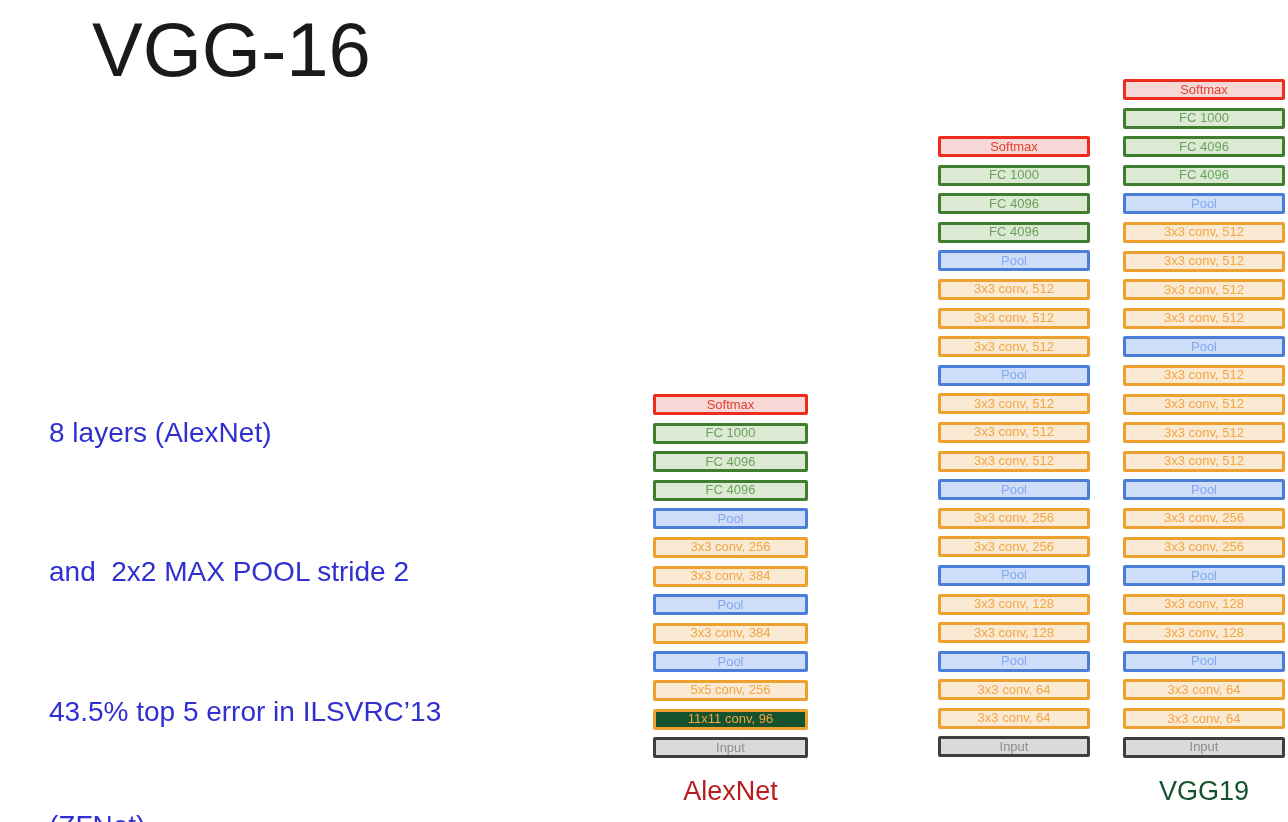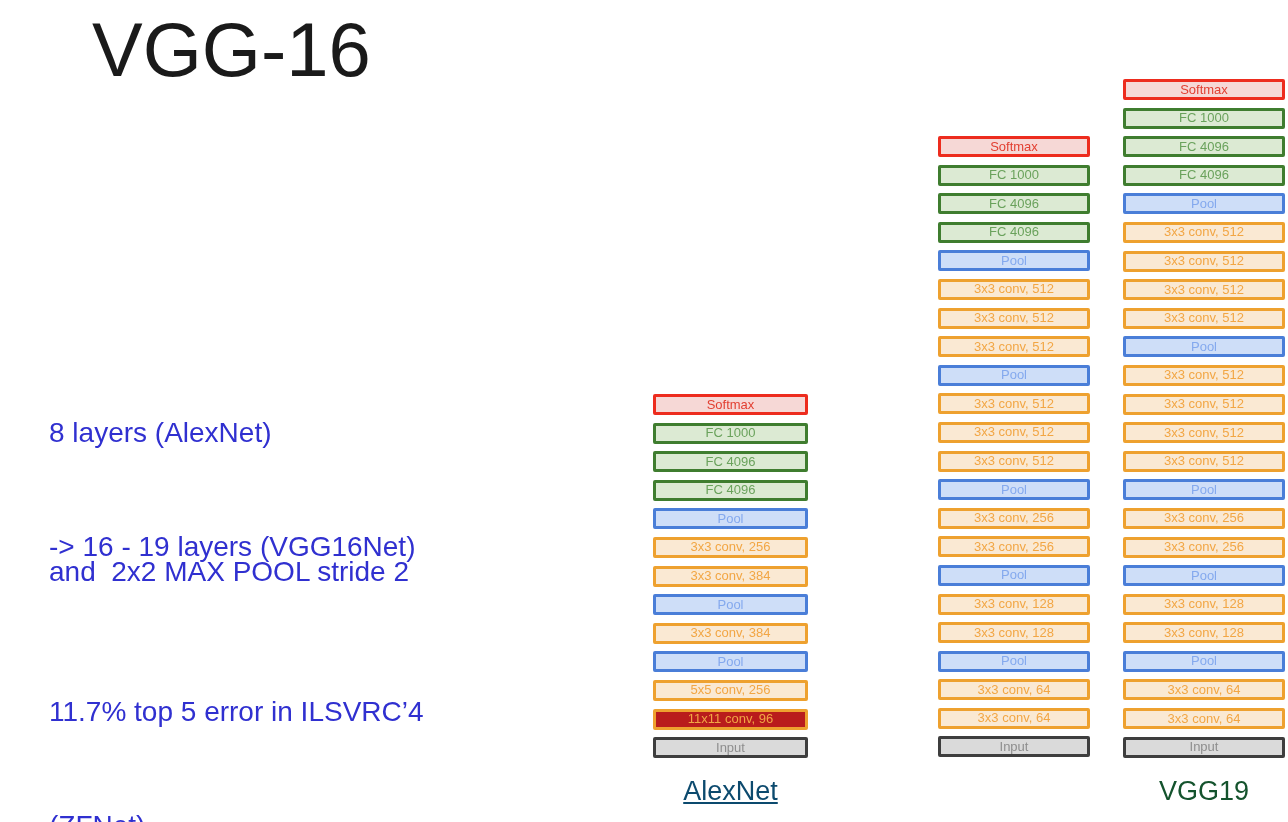--- a/index.html
+++ b/index.html
@@ -40,50 +40,49 @@
 </head>
 <body>
 
 <div class="slide">
 
   <h1 class="title" style="color: rgb(26, 26, 26);">VGG-16</h1>
 
 
   <div class="bullet g1" style="color: rgb(48, 48, 208);">
     <div>8 layers (AlexNet)</div>
-    <div>-&gt; 16 - 19 layers (VGG16Net)</div>
   </div>
 
   <div class="bullet g2" style="color: rgb(48, 48, 208);">
     <div>and  2x2 MAX POOL stride 2</div>
   </div>
 
   <div class="bullet g3" style="color: rgb(48, 48, 208);">
-    <div>11.7% top 5 error in ILSVRC’4</div>
+    <div>43.5% top 5 error in ILSVRC’13</div>
     <div>(ZFNet)</div>
     
   </div>
 
   <div class="network" style="left:653px;top:394px;width:155px;">
     <div class="stack">
         <div class="layer t-softmax" style="border-color: rgb(237, 44, 30); background: rgb(246, 216, 214); color: rgb(226, 63, 49);">Softmax</div>
         <div class="layer t-fc" style="border-color: rgb(63, 125, 47); background: rgb(220, 234, 211); color: rgb(106, 162, 92);">FC 1000</div>
         <div class="layer t-fc" style="border-color: rgb(63, 125, 47); background: rgb(220, 234, 211); color: rgb(106, 162, 92);">FC 4096</div>
         <div class="layer t-fc" style="border-color: rgb(63, 125, 47); background: rgb(220, 234, 211); color: rgb(106, 162, 92);">FC 4096</div>
         <div class="layer t-pool" style="border-color: rgb(74, 126, 216); background: rgb(206, 222, 248); color: rgb(132, 169, 238);">Pool</div>
         <div class="layer t-conv" style="border-color: rgb(238, 161, 47); background: rgb(250, 233, 211); color: rgb(242, 166, 68);">3x3 conv, 256</div>
         <div class="layer t-conv" style="border-color: rgb(238, 161, 47); background: rgb(250, 233, 211); color: rgb(242, 166, 68);">3x3 conv, 384</div>
         <div class="layer t-pool" style="border-color: rgb(74, 126, 216); background: rgb(206, 222, 248); color: rgb(132, 169, 238);">Pool</div>
         <div class="layer t-conv" style="border-color: rgb(238, 161, 47); background: rgb(250, 233, 211); color: rgb(242, 166, 68);">3x3 conv, 384</div>
         <div class="layer t-pool" style="border-color: rgb(74, 126, 216); background: rgb(206, 222, 248); color: rgb(132, 169, 238);">Pool</div>
         <div class="layer t-conv" style="border-color: rgb(238, 161, 47); background: rgb(250, 233, 211); color: rgb(242, 166, 68);">5x5 conv, 256</div>
-        <div class="layer t-conv" style="border-color: rgb(238, 161, 47); background: #b91c1c; color: rgb(242, 166, 68);">11x11 conv, 96</div>
+        <div class="layer t-conv" style="border-color: rgb(238, 161, 47); background: #14532d; color: rgb(242, 166, 68);">11x11 conv, 96</div>
         <div class="layer t-input" style="border-color: rgb(62, 62, 62); background: rgb(218, 218, 218); color: rgb(142, 142, 142);">Input</div>
       </div>
-    <div class="net-label" style="color: #0c4a6e; text-decoration: underline;">AlexNet</div>
+    <div class="net-label" style="color: #b91c1c;">AlexNet</div>
   </div>
 
   <div class="network" style="left:938px;top:136px;width:152px;">
     <div class="stack">
         <div class="layer t-softmax" style="border-color: rgb(237, 44, 30); background: rgb(246, 216, 214); color: rgb(226, 63, 49);">Softmax</div>
         <div class="layer t-fc" style="border-color: rgb(63, 125, 47); background: rgb(220, 234, 211); color: rgb(106, 162, 92);">FC 1000</div>
         <div class="layer t-fc" style="border-color: rgb(63, 125, 47); background: rgb(220, 234, 211); color: rgb(106, 162, 92);">FC 4096</div>
         <div class="layer t-fc" style="border-color: rgb(63, 125, 47); background: rgb(220, 234, 211); color: rgb(106, 162, 92);">FC 4096</div>
         <div class="layer t-pool" style="border-color: rgb(74, 126, 216); background: rgb(206, 222, 248); color: rgb(132, 169, 238);">Pool</div>
         <div class="layer t-conv" style="border-color: rgb(238, 161, 47); background: rgb(250, 233, 211); color: rgb(242, 166, 68);">3x3 conv, 512</div>

